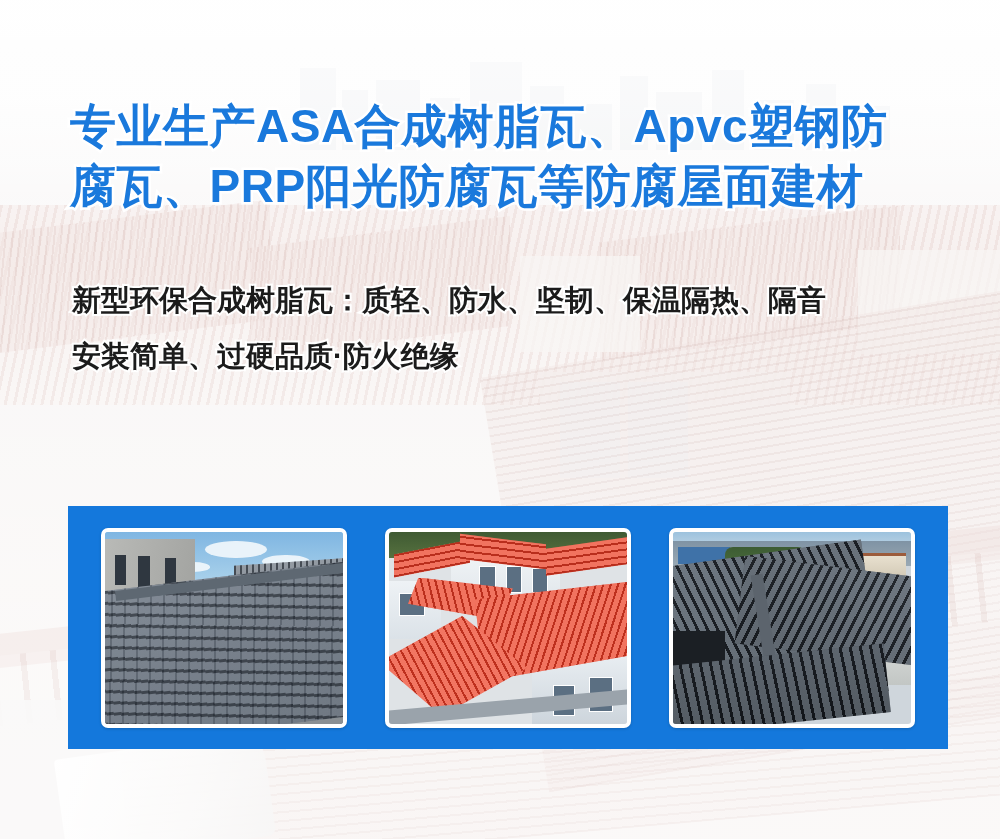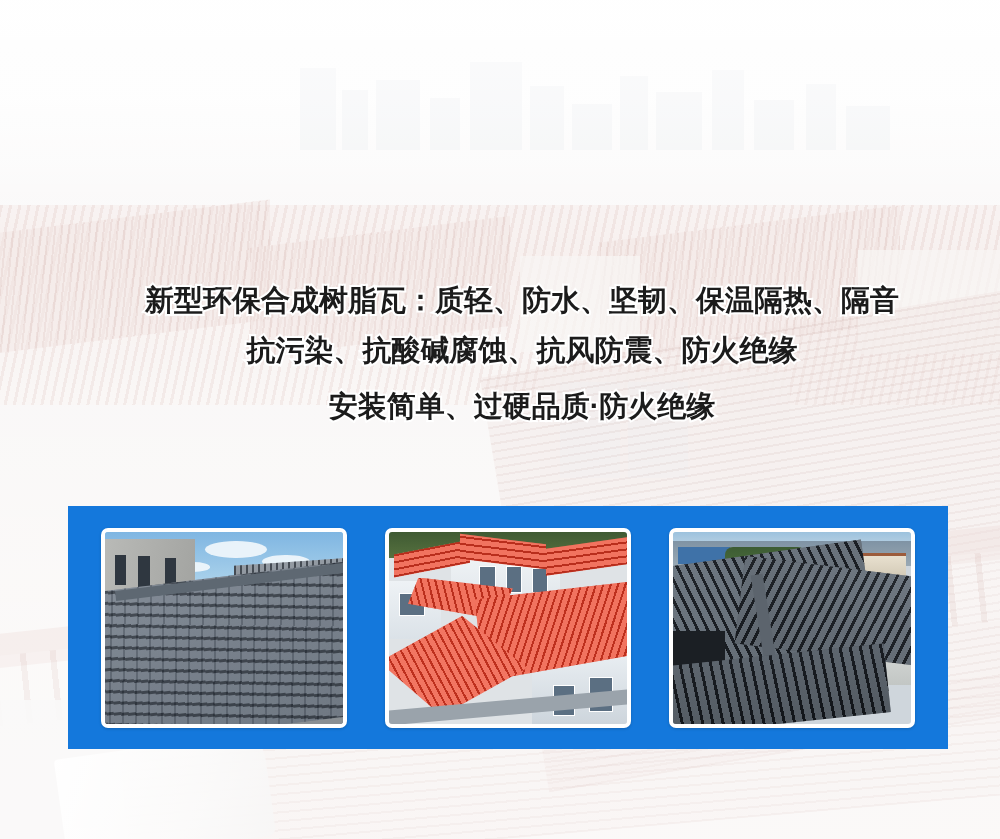--- a/index.html
+++ b/index.html
@@ -109,21 +109,21 @@
   }
   .title-line { display:block; white-space:nowrap; }
 
   .subtitle {
     position:absolute; left:72px; top:275px; width:900px;
     font-size:29px; font-weight:bold; line-height:50px;
     color:#1b1b1b;
     -webkit-text-stroke:4px #ffffff;
     paint-order:stroke fill;
   }
-  .sub-line { display:block; white-space:nowrap;text-align:center; }
+  .sub-line { display:block; white-space:nowrap; }
   .sub-line.l3 { margin-top:6px; }
 
   
   .photo-panel {
     position:absolute; left:68px; top:506px; width:880px; height:243px;
     background:#1478dc;
   }
   .photo-row {
     position:absolute; left:0; top:0; width:880px; height:243px;
     display:flex; align-items:center; justify-content:space-between;
@@ -292,24 +292,27 @@
     <div class="lower-tiles"></div>
     <div class="bot-roof"></div>
     <div class="white-wall-left"></div>
     <div class="white-eave"></div>
 
     <div class="bg-wash"></div>
   </div>
 
   <div class="content">
 
+    <h1 class="title">
+      <span class="title-line">专业生产ASA合成树脂瓦、Apvc塑钢防</span>
+      <span class="title-line">腐瓦、PRP阳光防腐瓦等防腐屋面建材</span>
+    </h1>
 
     <div class="subtitle">
       <span class="sub-line">新型环保合成树脂瓦：质轻、防水、坚韧、保温隔热、隔音</span>
-      <span class="sub-line">抗污染、抗酸碱腐蚀、抗风防震、防火绝缘</span>
       <span class="sub-line l3">安装简单、过硬品质·防火绝缘</span>
     </div>
 
     <div class="photo-panel">
       <div class="photo-row">
 
         <div class="photo-frame">
           <div class="photo p1">
             <div class="sky"></div>
             <div class="cloud" style="left:42%;top:5%;width:26%;height:9%;"></div>

